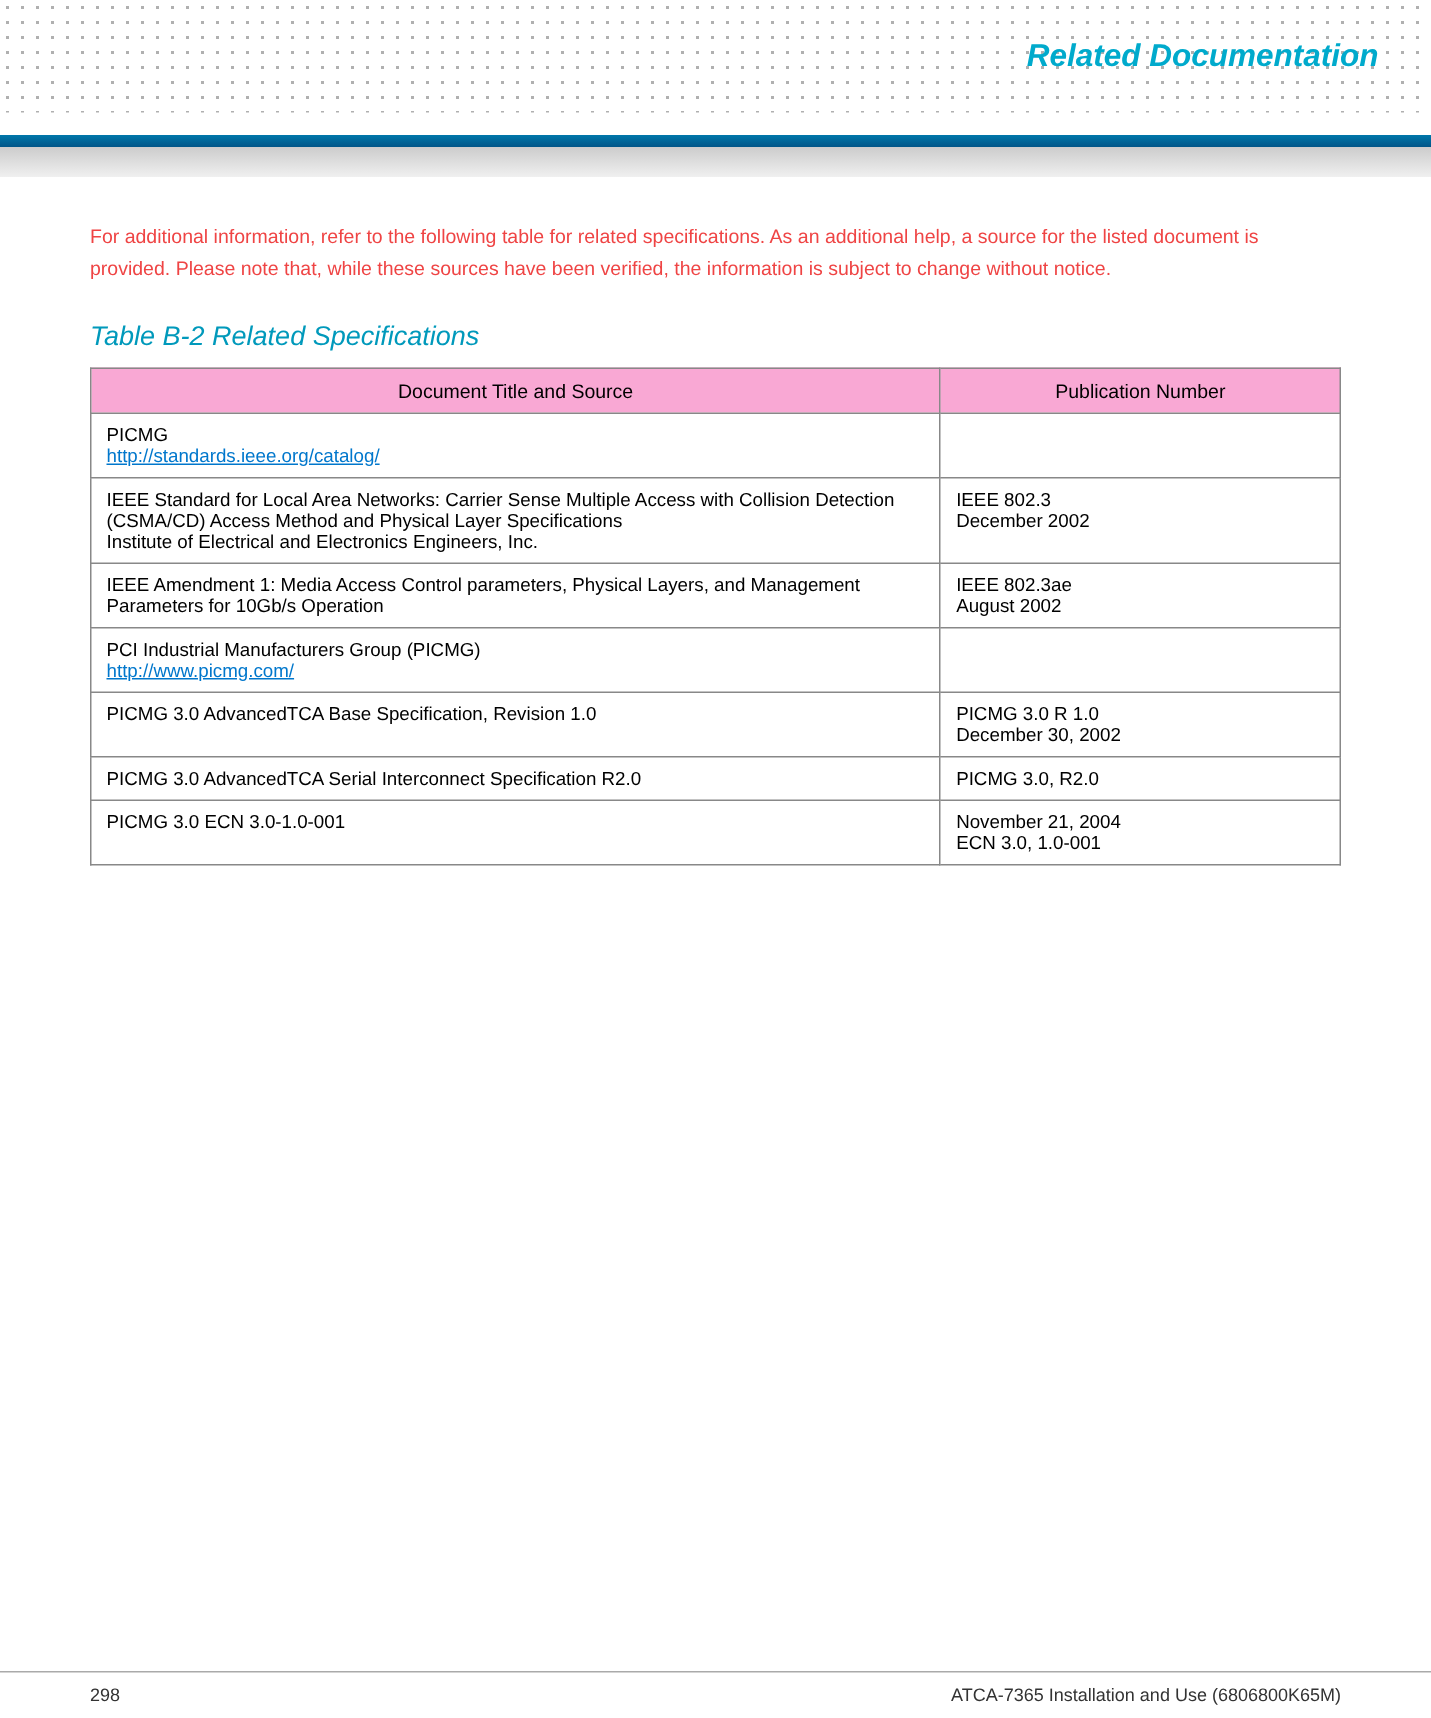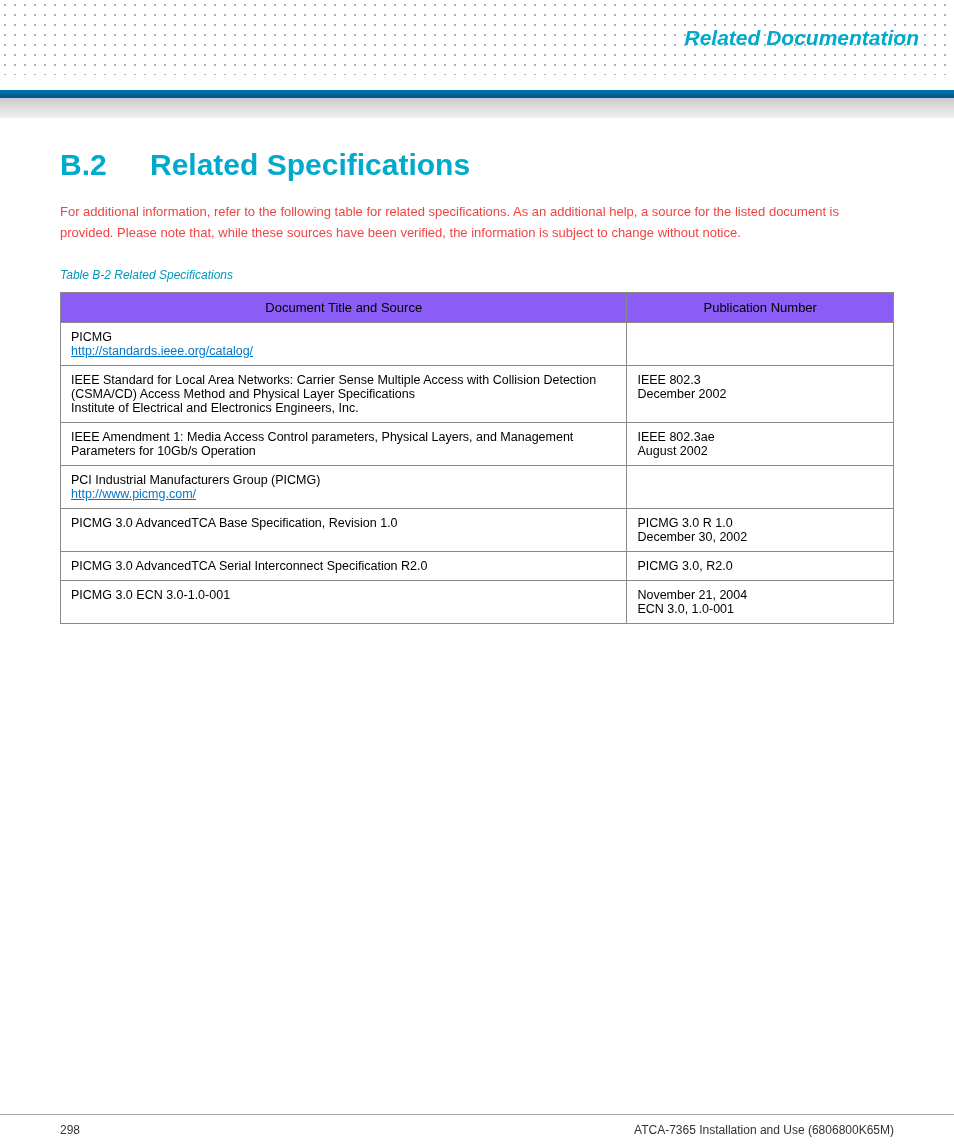--- a/index.html
+++ b/index.html
@@ -88,40 +88,40 @@
     .intro-text {
       margin-bottom: 24px;
       line-height: 1.6;
       font-size: 13px;
       color: #ef4444;
     }
 
     .table-caption {
       color: #0099bb;
       font-style: italic;
-      font-size: 12px;
+      font-size: 18px;
       margin-bottom: 10px;
     }
 
     
     table {
       width: 100%;
       border-collapse: collapse;
       border: 1px solid #888;
       font-size: 12.5px;
     }
 
     table th, table td {
       border: 1px solid #888;
       padding: 7px 10px;
       vertical-align: top;
     }
 
     table thead tr {
-      background: #8b5cf6;
+      background: #f9a8d4;
     }
 
     table thead th {
       font-weight: normal;
       font-size: 13px;
     }
 
     .col-doc {
       width: 68%;
     }
@@ -160,24 +160,20 @@
     <span class="header-title">Related Documentation</span>
   </div>
 </div>
 
 <div class="blue-bar"></div>
 
 <div class="gray-bar"></div>
 
 <div class="main-content">
 
-  <div class="section-heading">
-    <span class="section-number">B.2</span>
-    <span class="section-title">Related Specifications</span>
-  </div>
 
   <p class="intro-text">For additional information, refer to the following table for related specifications. As an additional help, a source for the listed document is provided. Please note that, while these sources have been verified, the information is subject to change without notice.</p>
 
   <p class="table-caption">Table B-2 Related Specifications</p>
 
   <table>
     <thead>
       <tr>
         <th class="col-doc">Document Title and Source</th>
         <th class="col-pub">Publication Number</th>

